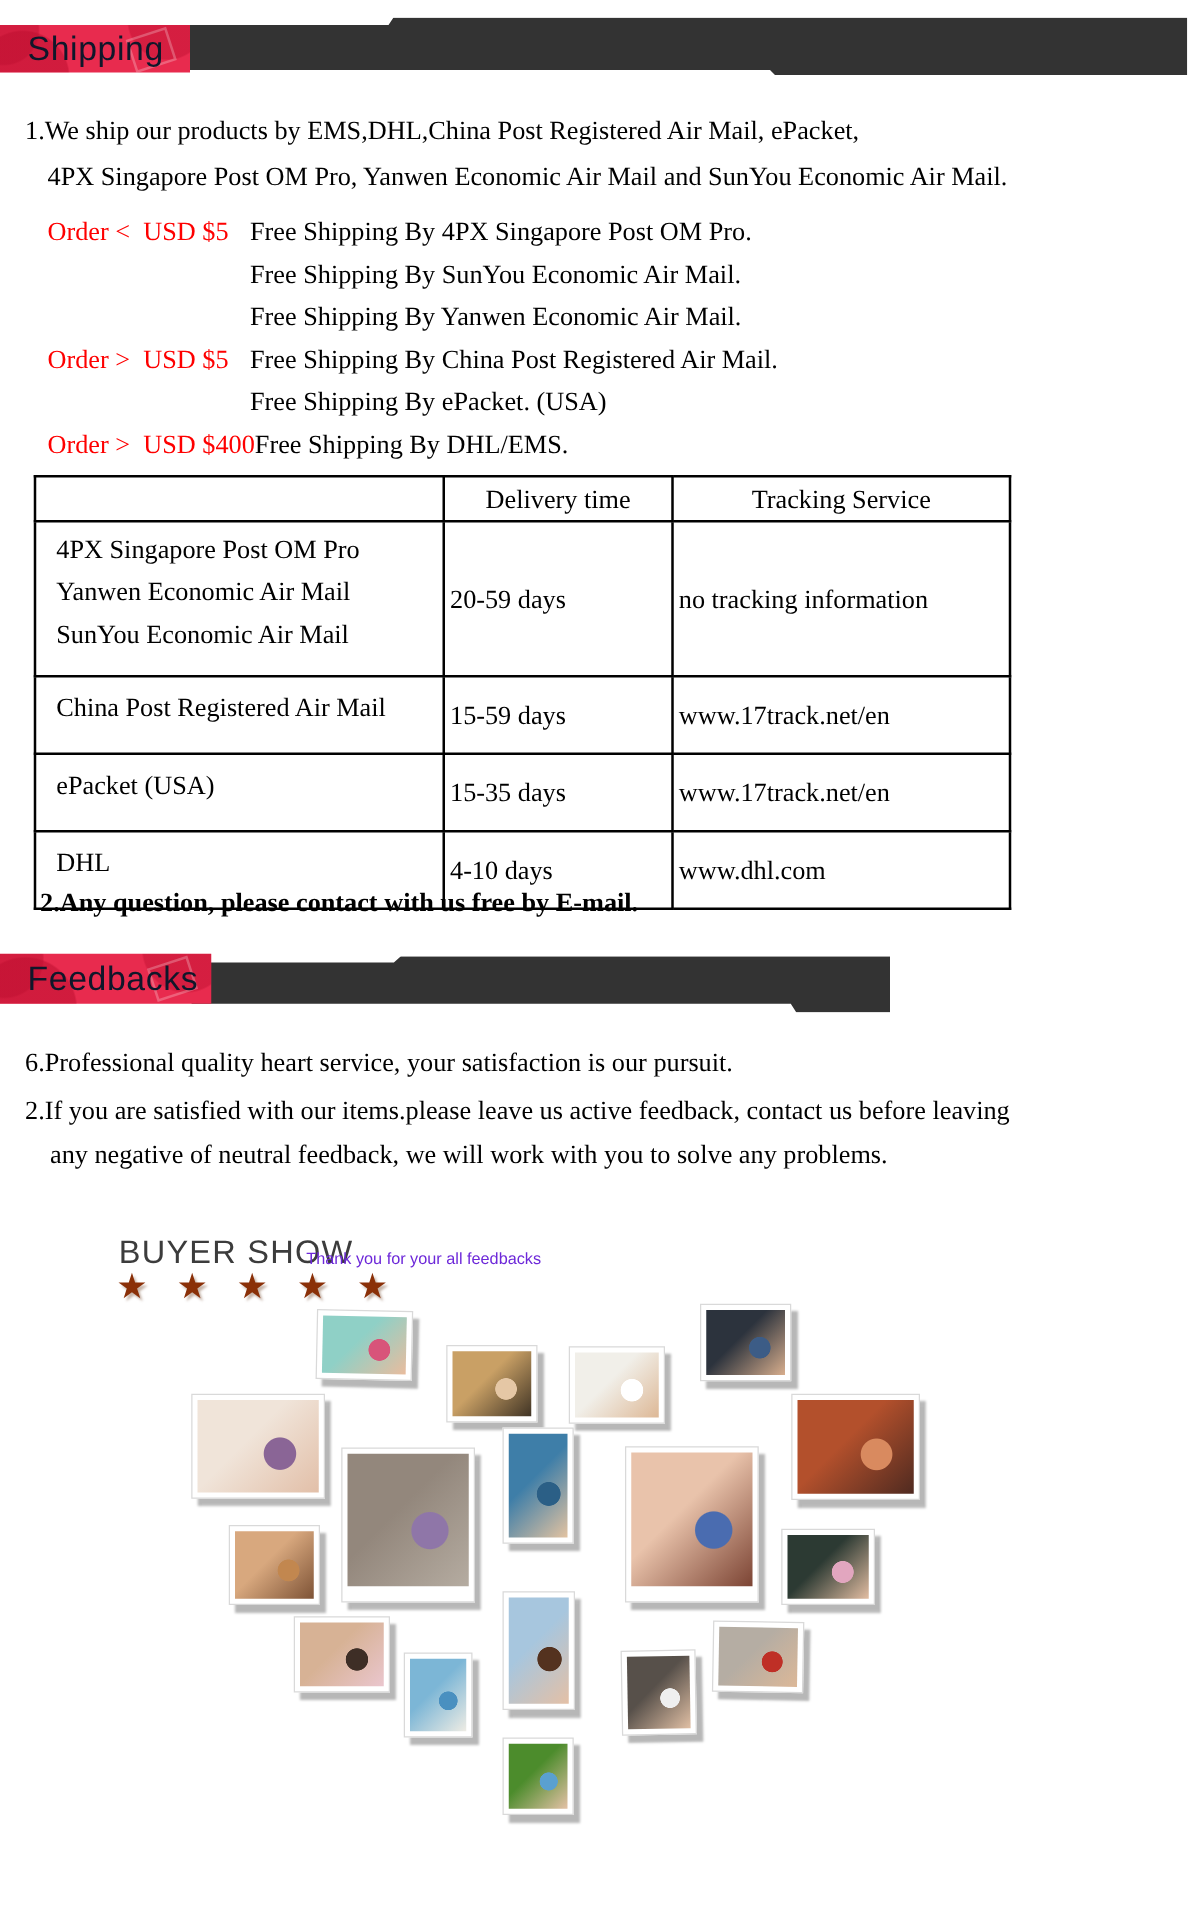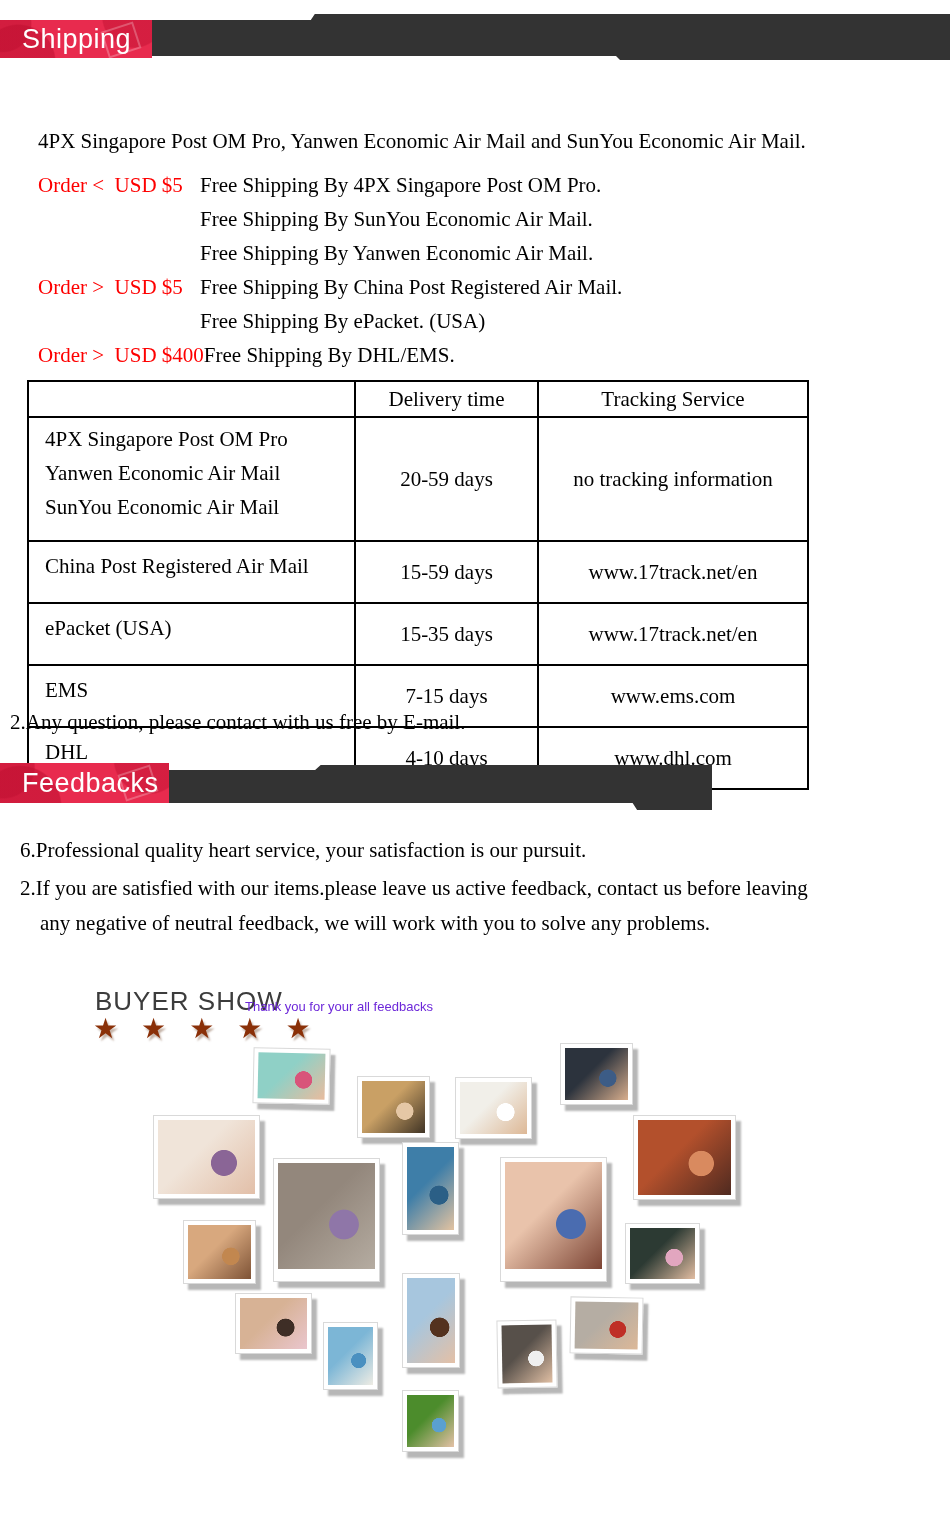--- a/index.html
+++ b/index.html
@@ -2,21 +2,21 @@
 <html><head>
 <meta charset="utf-8">
 <style>
   html,body{margin:0;padding:0;background:#ffffff;}
   #page{position:relative;width:950px;height:1534px;background:#fff;overflow:hidden;
         font-family:"Liberation Serif", serif;color:#000;}
 
   
   .bar-dark{position:absolute;background:#333333;}
   .bar-red{position:absolute;background:#e82b4e;overflow:hidden;display:flex;align-items:center;}
-  .bar-red .label{position:relative;z-index:3;color:#ffffff;font-family:"Liberation Sans",sans-serif;
+  .bar-red .label{position:relative;z-index:3;color:#0f172a;font-family:"Liberation Sans",sans-serif;
                   font-size:27px;padding-left:22px;letter-spacing:.5px;}
   .bar-red::before{content:"";position:absolute;inset:0;
       background:
         radial-gradient(circle at 12% 110%, rgba(190,15,48,.55) 0 26%, transparent 27%),
         radial-gradient(circle at 2% 10%, rgba(190,15,48,.5) 0 18%, transparent 19%),
         radial-gradient(circle at 88% -10%, rgba(190,15,48,.45) 0 22%, transparent 23%);}
   .bar-red::after{content:"";position:absolute;right:14px;top:6px;width:30px;height:24px;
       border:2px solid rgba(255,255,255,.25);transform:rotate(-18deg);}
 
   #ship-dark{left:150px;top:14px;width:800px;height:46px;
@@ -32,21 +32,21 @@
   .rule-row{height:34px;line-height:34px;font-size:21px;white-space:pre;}
   .rule-label{display:inline-block;min-width:162px;color:#fe0000;white-space:pre;}
   .rule-spacer{display:inline-block;min-width:162px;}
 
   
   #ship-table{position:absolute;left:27px;top:380px;border-collapse:collapse;table-layout:fixed;
       width:780px;font-size:21px;}
   #ship-table th,#ship-table td{border:2px solid #000;font-weight:normal;}
   #ship-table thead th{height:32px;text-align:center;}
   #ship-table td.c1{text-align:left;padding:4px 6px 16px 16px;}
-  #ship-table td.c2,#ship-table td.c3{text-align:center;padding:8px 4px;}
+  #ship-table td.c2,#ship-table td.c3{padding:8px 4px;}
   #ship-table td .mline{line-height:34px;}
   #ship-table tr.small td{height:40px;}
 
   
   #buyer-title{position:absolute;left:95px;top:986px;font-family:"Liberation Sans",sans-serif;
       font-size:26px;color:#3c3c3c;letter-spacing:1px;font-weight:normal;}
   #buyer-sub{position:absolute;left:245px;top:999px;font-family:"Liberation Sans",sans-serif;
       font-size:13px;color:#6d28d9;}
   #stars{position:absolute;left:93px;top:1012px;font-size:28px;color:#8a3008;
       letter-spacing:8px;text-shadow:2px 3px 2px rgba(90,40,10,.35);}
@@ -59,20 +59,21 @@
 </head>
 <body>
 
 <div id="page">
 
   <div class="bar-dark" id="ship-dark"></div>
   <div class="bar-red" id="ship-red">
     <span class="label">Shipping</span>
   </div>
 
+  <div class="tline" style="left:20px;top:92px;">1.We ship our products by EMS,DHL,China Post Registered Air Mail, ePacket,</div>
   <div class="tline" style="left:38px;top:129px;">4PX Singapore Post OM Pro, Yanwen Economic Air Mail and SunYou Economic Air Mail.</div>
 
   <div class="rules" id="rules">
       <div class="rule-row"><span class="rule-label">Order &lt;  USD $5</span><span>Free Shipping By 4PX Singapore Post OM Pro.</span></div>
       <div class="rule-row"><span class="rule-spacer"></span><span>Free Shipping By SunYou Economic Air Mail.</span></div>
       <div class="rule-row"><span class="rule-spacer"></span><span>Free Shipping By Yanwen Economic Air Mail.</span></div>
       <div class="rule-row"><span class="rule-label">Order &gt;  USD $5</span><span>Free Shipping By China Post Registered Air Mail.</span></div>
       <div class="rule-row"><span class="rule-spacer"></span><span>Free Shipping By ePacket. (USA)</span></div>
       <div class="rule-row"><span class="rule-label">Order &gt;  USD $400</span><span>Free Shipping By DHL/EMS.</span></div>
     </div>
@@ -109,36 +110,29 @@
         </tr>
         <tr class="small">
           <td class="c1">
             <div class="mline">ePacket (USA)</div>
           </td>
           <td class="c2">15-35 days</td>
           <td class="c3">www.17track.net/en</td>
         </tr>
         <tr class="small">
           <td class="c1">
-            <div class="mline">EMS</div>
-          </td>
-          <td class="c2">7-15 days</td>
-          <td class="c3">www.ems.com</td>
-        </tr>
-        <tr class="small">
-          <td class="c1">
             <div class="mline">DHL</div>
           </td>
           <td class="c2">4-10 days</td>
           <td class="c3">www.dhl.com</td>
         </tr>
       </tbody>
   </table>
 
-  <div class="tline" style="left:10px;top:710px;">2.Any question, please contact with us free by E-mail.</div>
+  <div class="tline" style="left:32px;top:710px;font-weight:bold;">2.Any question, please contact with us free by E-mail.</div>
 
   <div class="bar-dark" id="fb-dark"></div>
   <div class="bar-red" id="fb-red">
     <span class="label">Feedbacks</span>
   </div>
 
   <div class="tline" style="left:20px;top:838px;">6.Professional quality heart service, your satisfaction is our pursuit.</div>
   <div class="tline" style="left:20px;top:876px;text-align:center;">2.If you are satisfied with our items.please leave us active feedback, contact us before leaving</div>
   <div class="tline" style="left:40px;top:911px;">any negative of neutral feedback, we will work with you to solve any problems.</div>
 

